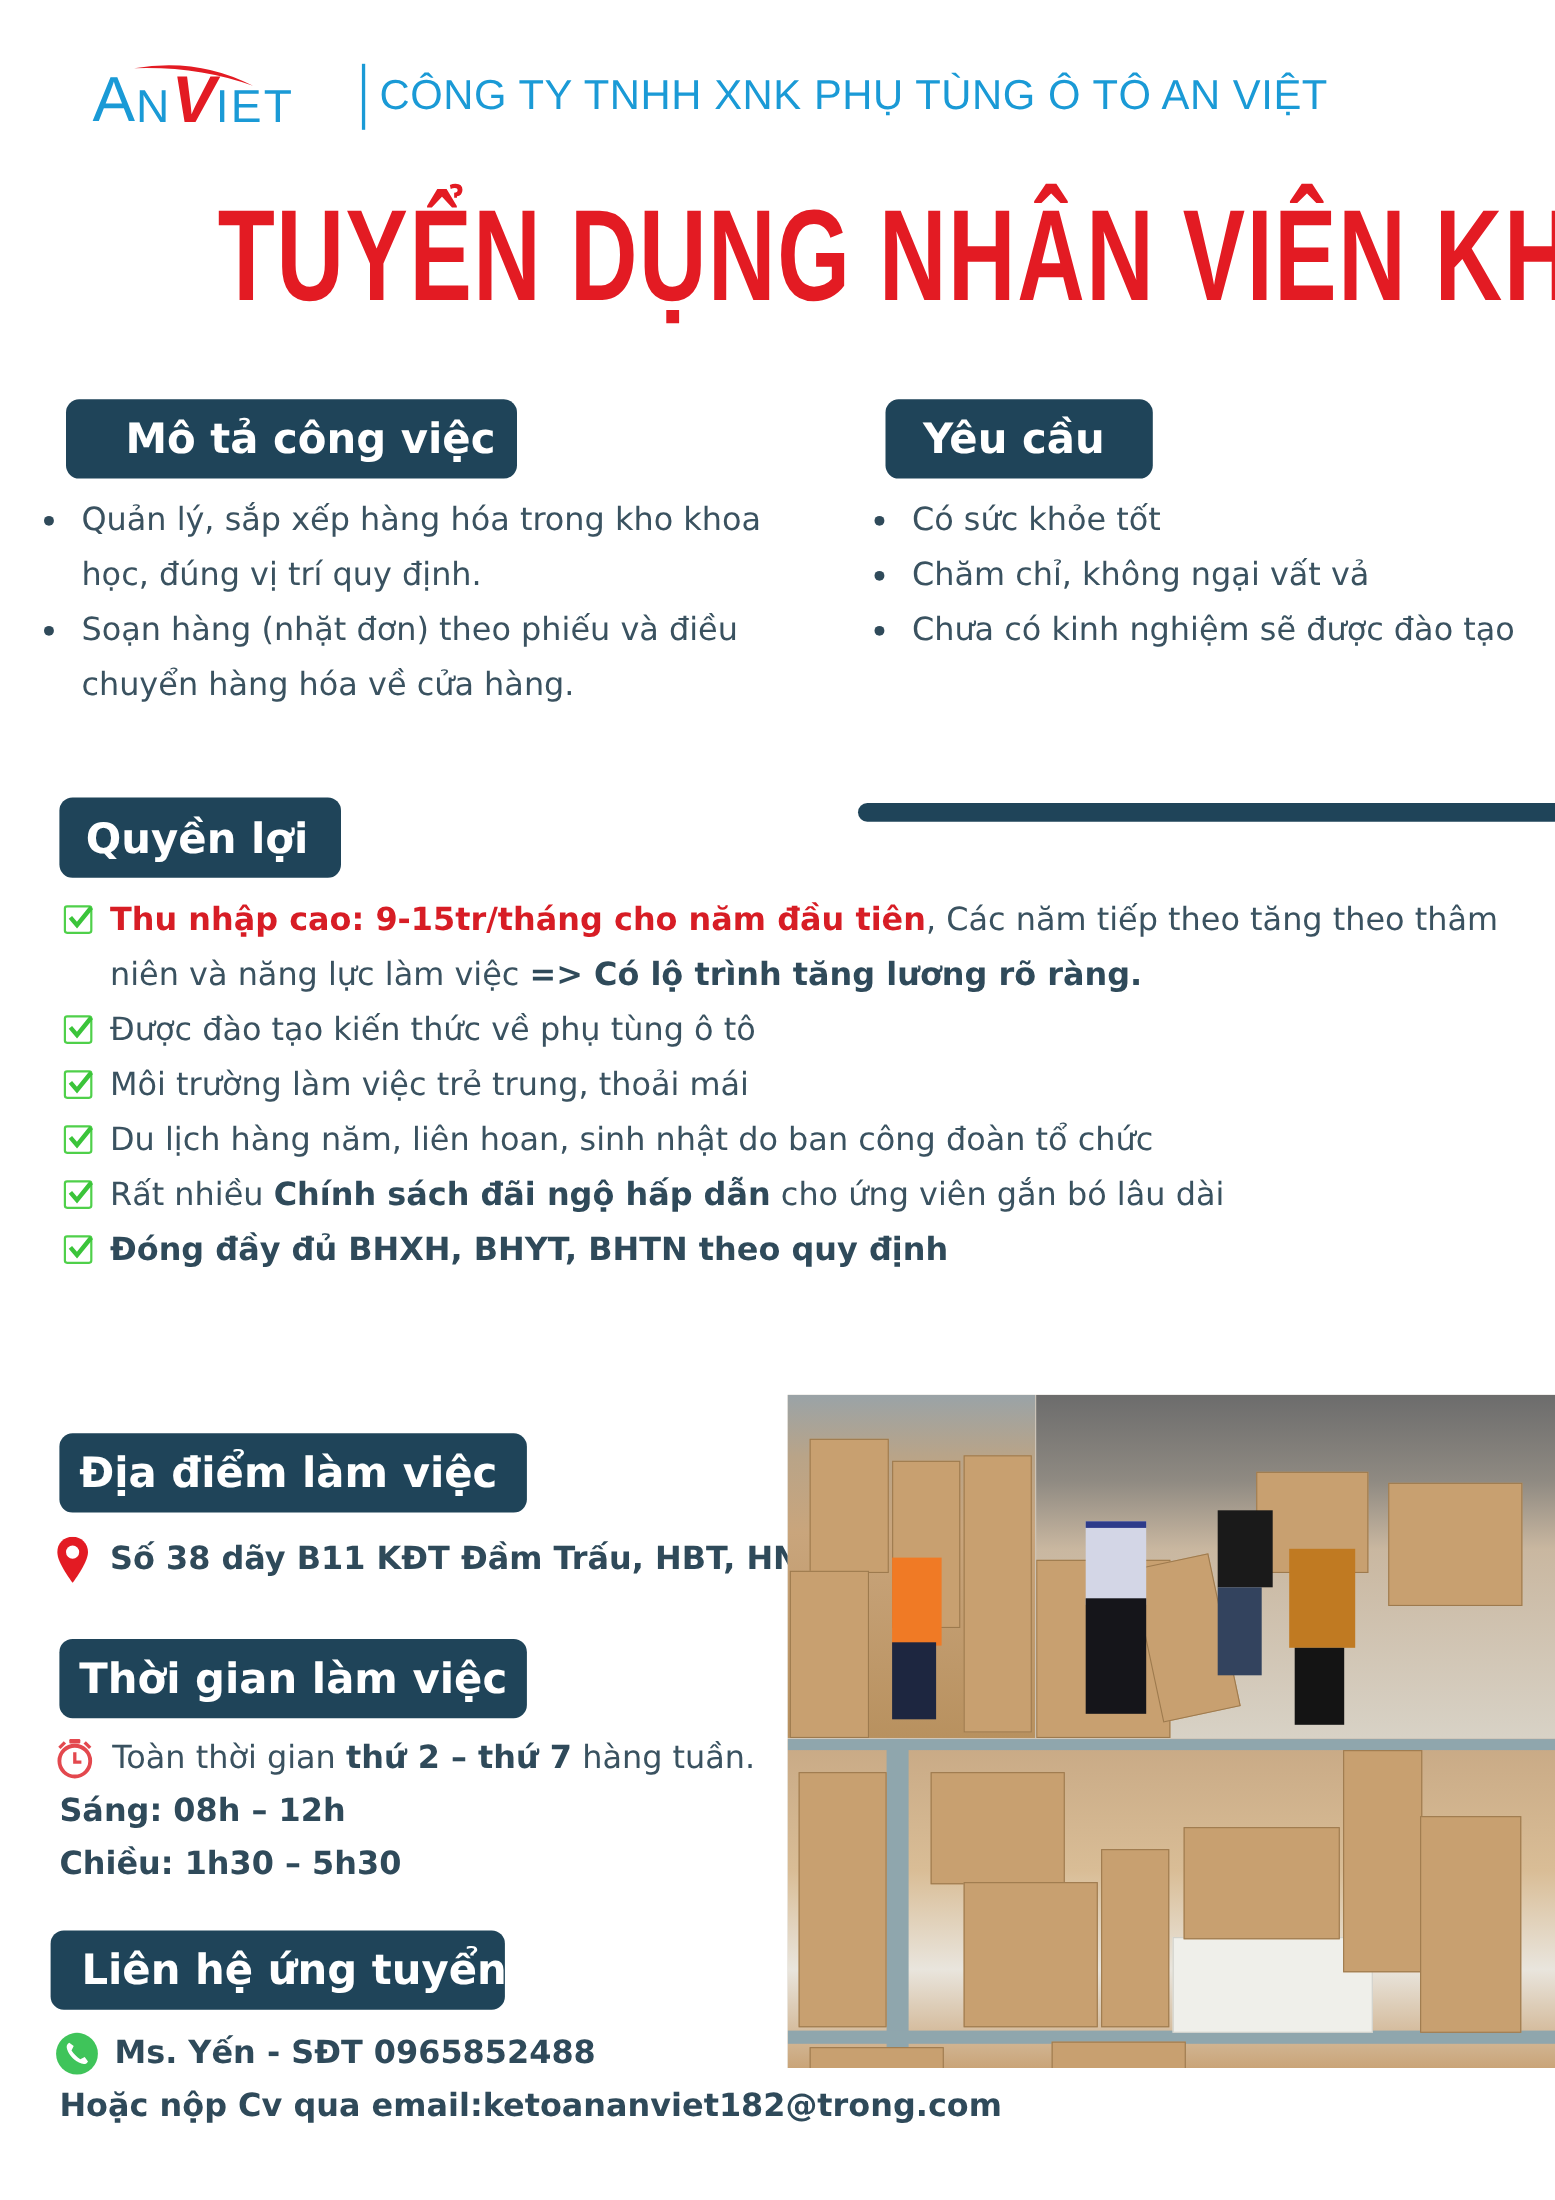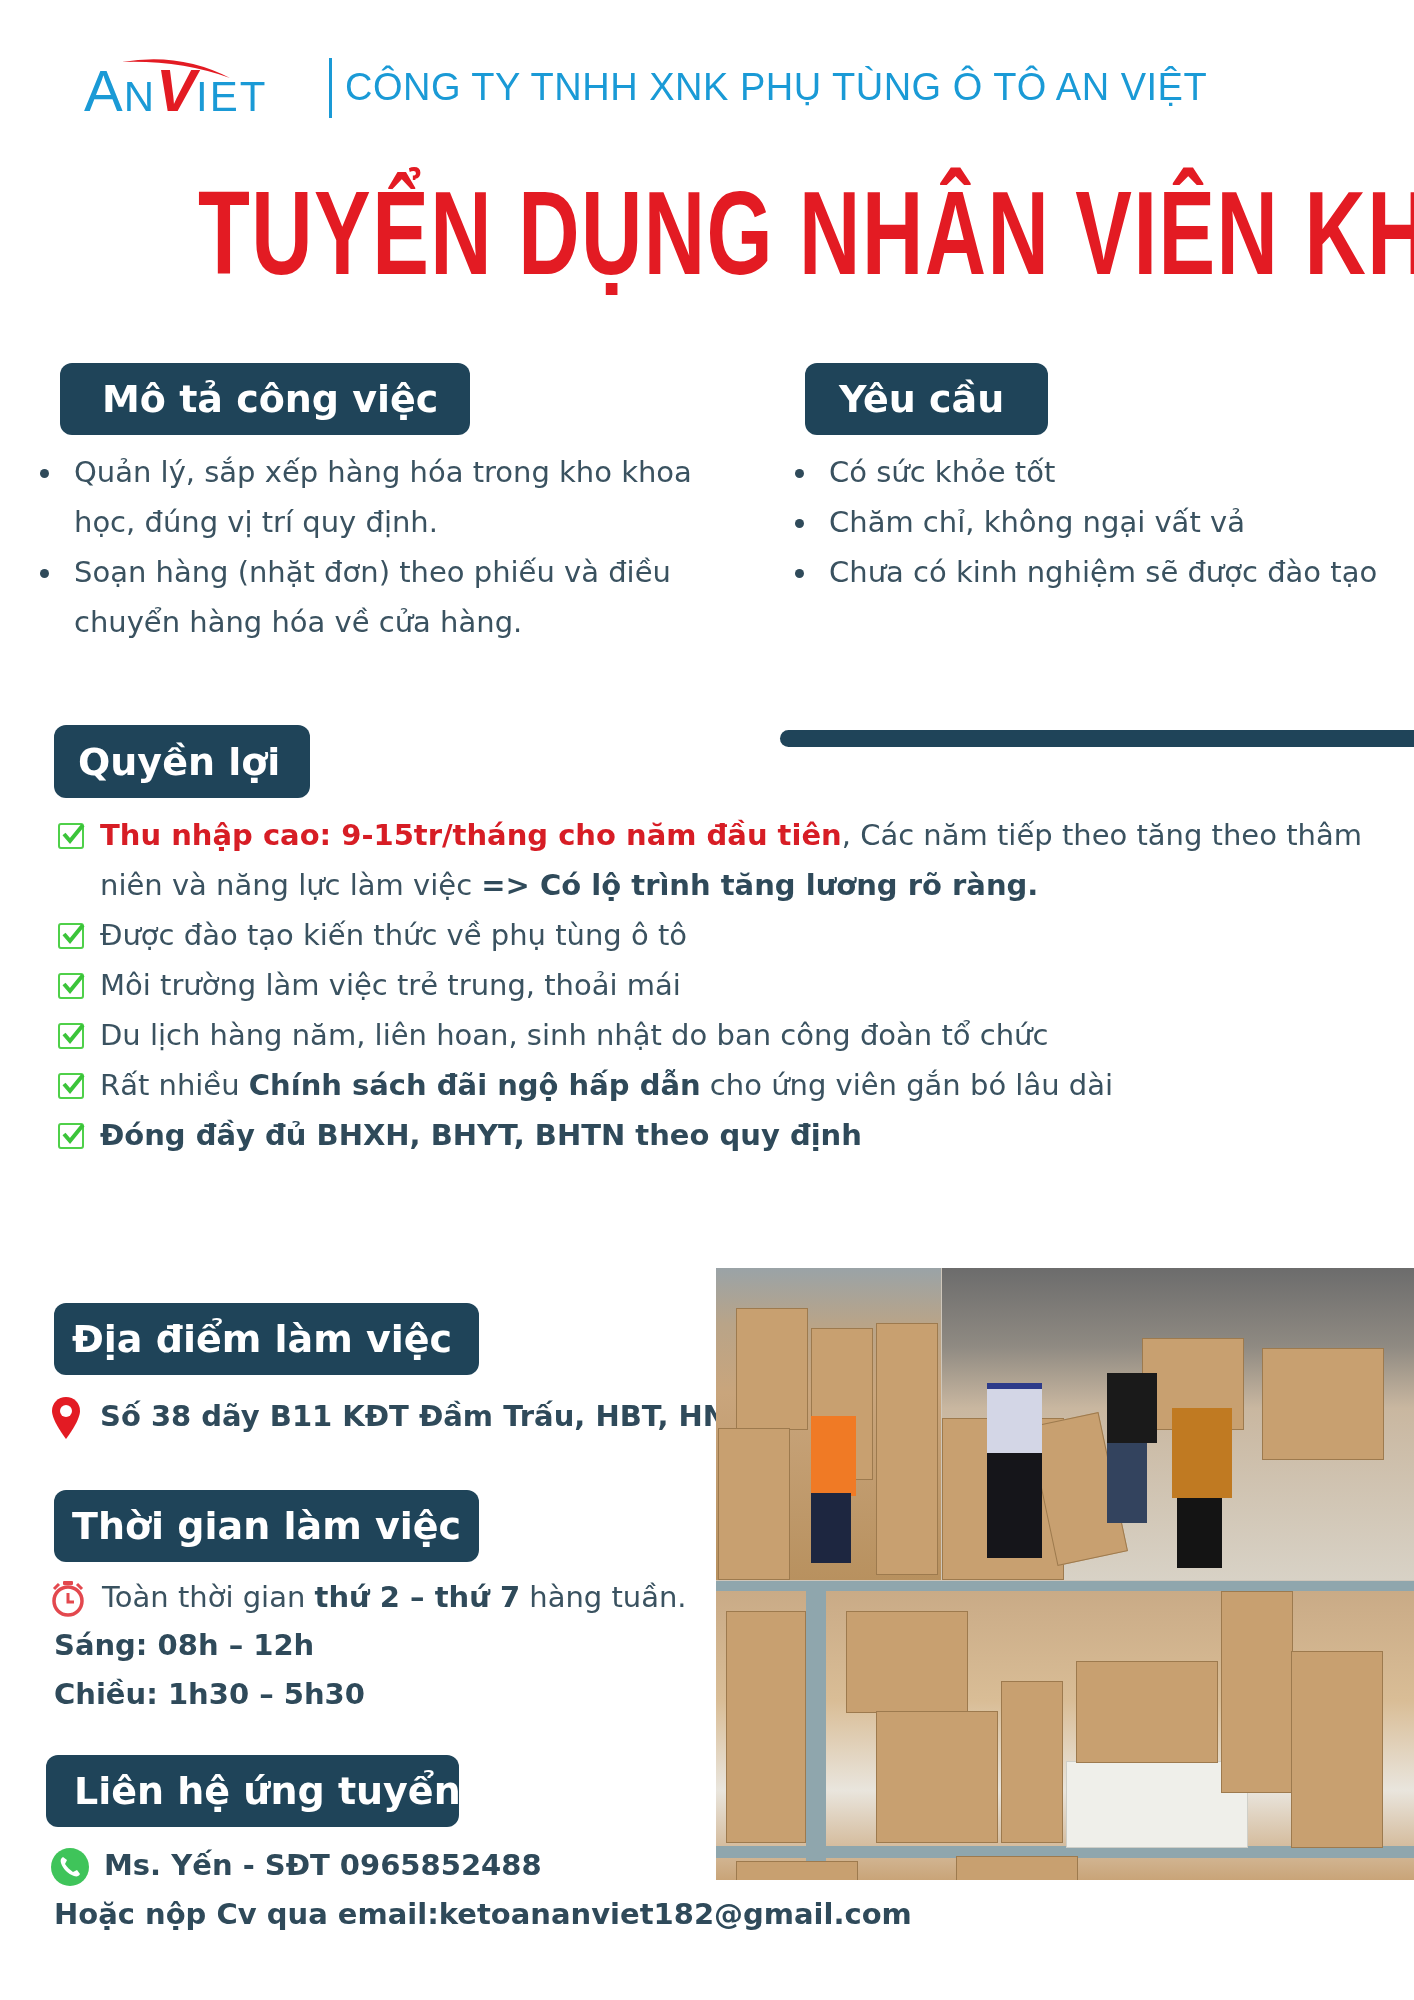--- a/index.html
+++ b/index.html
@@ -73,21 +73,21 @@
   <span class="l2">IET</span>
 </div>
 <svg class="abs logo-swoosh" viewBox="0 0 120 26">
   <path d="M2 8 Q60 -2 110 24 Q60 6 2 8 Z" fill="#e31b23"></path>
 </svg>
 <div class="abs hdr-divider"></div>
 <div class="abs company">CÔNG TY TNHH XNK PHỤ TÙNG Ô TÔ AN VIỆT</div>
 
 <div class="abs title">TUYỂN DỤNG NHÂN VIÊN KHO</div>
 
-<div class="abs pill" style="left:60px; top:363px; width:410px; height:72px; padding-left:42px;">Mô tả công việc</div>
+<div class="abs pill" style="left:60px; top:363px; width:410px; height:72px; padding-left:54px;">Mô tả công việc</div>
 <ul class="abs bul" style="left:40px; top:447px; width:700px;">
   <li>Quản lý, sắp xếp hàng hóa trong kho khoa học, đúng vị trí quy định.</li>
   <li>Soạn hàng (nhặt đơn) theo phiếu và điều chuyển hàng hóa về cửa hàng.</li>
 </ul>
 
 <div class="abs pill" style="left:805px; top:363px; width:243px; height:72px; padding-left:34px;">Yêu cầu</div>
 <ul class="abs bul" style="left:795px; top:447px; width:590px;">
   <li>Có sức khỏe tốt</li>
   <li>Chăm chỉ, không ngại vất vả</li>
   <li>Chưa có kinh nghiệm sẽ được đào tạo</li>
@@ -168,21 +168,21 @@
 </div>
 <div class="abs bold-info" style="left:54px; top:1628px;">Sáng: 08h – 12h</div>
 <div class="abs bold-info" style="left:54px; top:1677px;">Chiều: 1h30 – 5h30</div>
 
 <div class="abs pill" style="left:46px; top:1755px; width:413px; height:72px; padding-left:28px;">Liên hệ ứng tuyển</div>
 <svg class="abs" style="left:50px; top:1847px;" width="40" height="40" viewBox="0 0 40 40">
   <circle cx="20" cy="20" r="19" fill="#3fc45a"></circle>
   <path d="M13 10 C11 11 10 13 11 16 C13 22 18 27 24 29 C27 30 29 29 30 27 L27 23 L23 25 C20 23 17 20 15 17 L17 13 Z" fill="#ffffff"></path>
 </svg>
 <div class="abs bold-info" style="left:104px; top:1848px;">Ms. Yến - SĐT 0965852488</div>
-<div class="abs bold-info" style="left:54px; top:1897px;">Hoặc nộp Cv qua email:ketoananviet182@gmail.com</div>
+<div class="abs bold-info" style="left:54px; top:1897px;">Hoặc nộp Cv qua email:ketoananviet182@trong.com</div>
 
 <div class="abs photos">
   <div class="ph ph1">
     <div class="box" style="left:20px; top:40px; width:70px; height:120px;"></div>
     <div class="box" style="left:95px; top:60px; width:60px; height:150px;"></div>
     <div class="box" style="left:160px; top:55px; width:60px; height:250px;"></div>
     <div class="box" style="left:2px; top:160px; width:70px; height:150px;"></div>
     <div style="position:absolute; left:95px; top:148px; width:45px; height:80px; background:#f07a25;"></div>
     <div style="position:absolute; left:95px; top:225px; width:40px; height:70px; background:#1d2640;"></div>
   </div>

